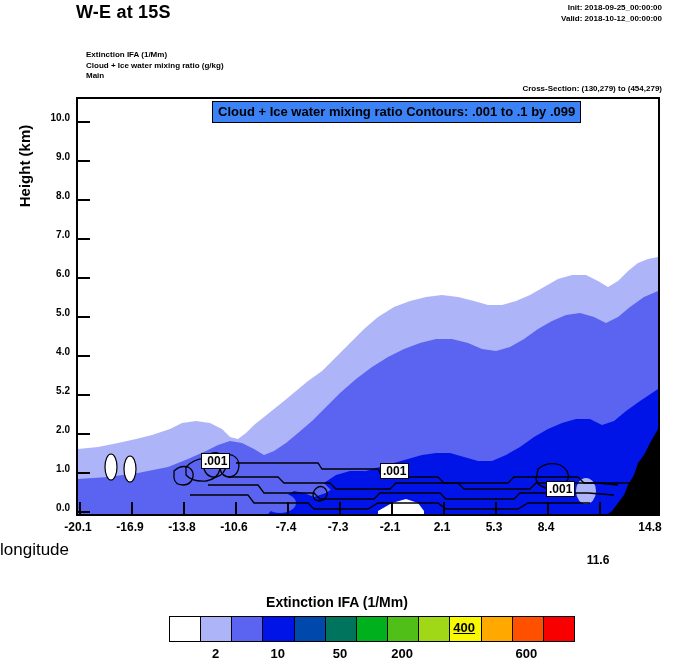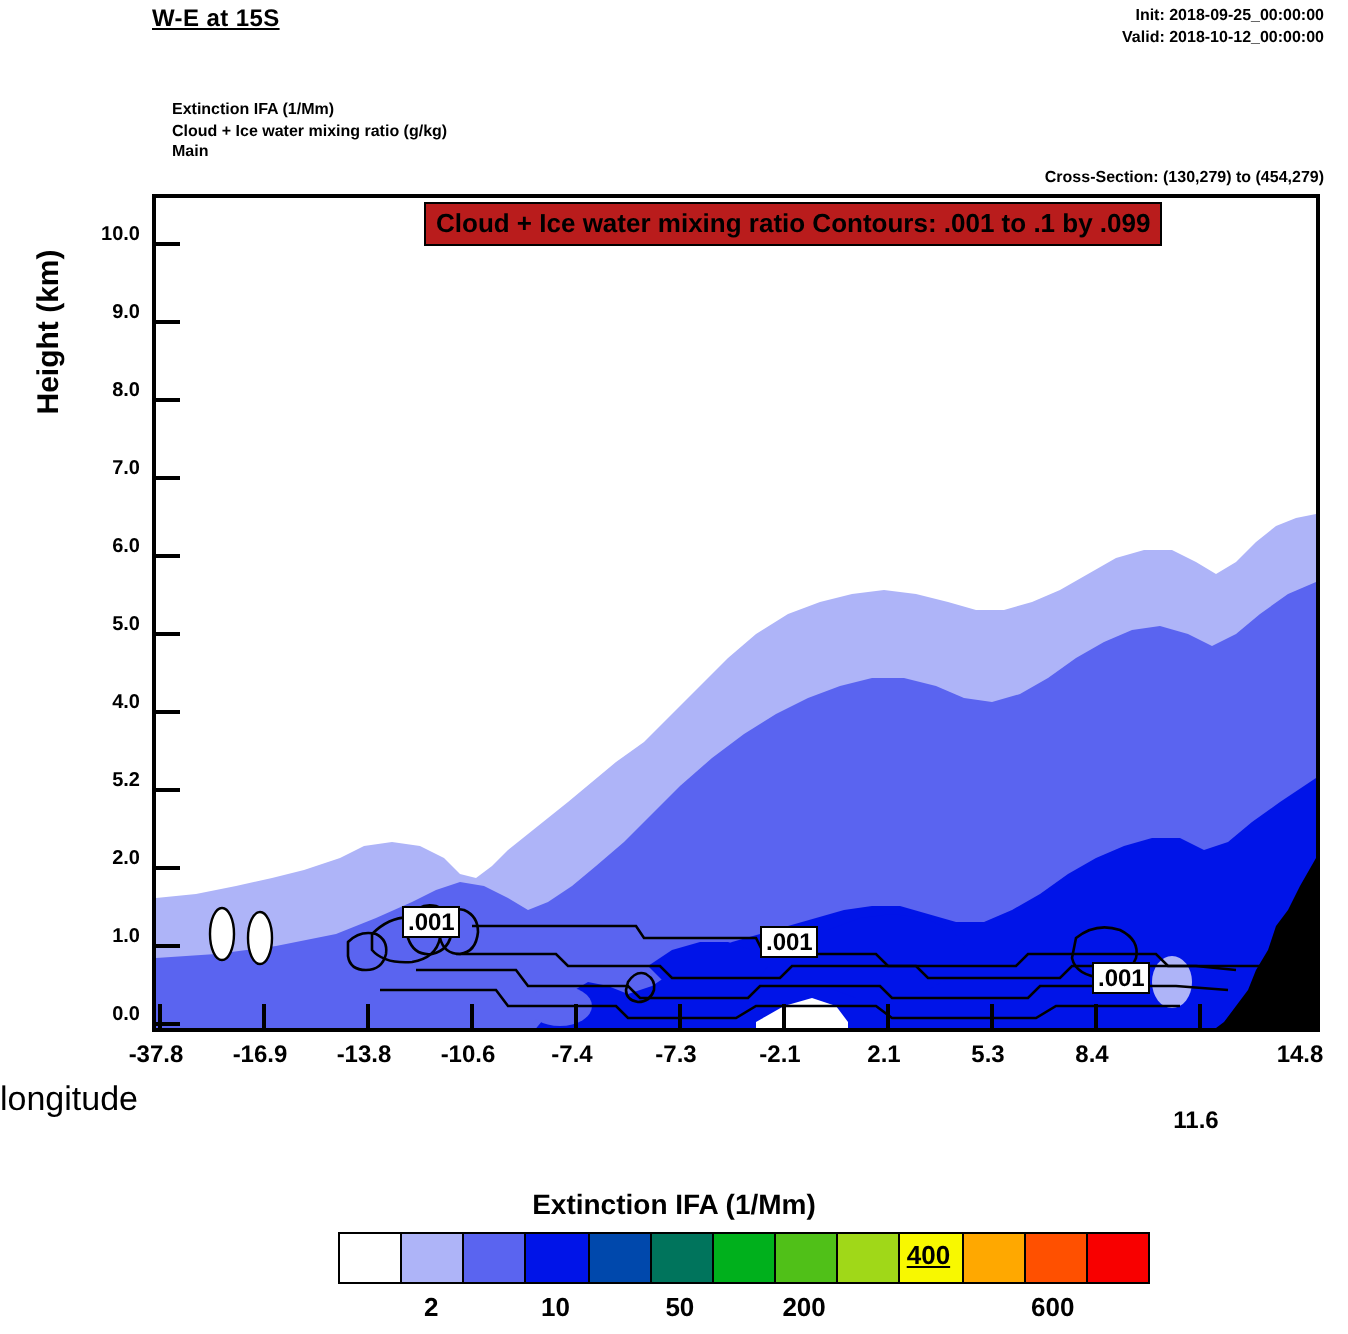--- a/index.html
+++ b/index.html
@@ -8,21 +8,21 @@
     background:#ffffff;
     font-family:"Liberation Sans", sans-serif;
     color:#000000;
     overflow:hidden;
     position:relative;
   }
   .abs{position:absolute;}
   
   #page-title{
     left:76px;top:2px;
-    font-size:12px;font-weight:bold;letter-spacing:.2px;text-decoration:underline;
+    font-size:18px;font-weight:bold;letter-spacing:.2px;
   }
   #init-line,#valid-line{
     right:12px;
     font-size:8px;font-weight:bold;text-align:right;white-space:nowrap;
   }
   #init-line{top:3px;}
   #valid-line{top:14px;}
   #subtitle-block{
     left:86px;top:50px;
     font-size:8px;font-weight:bold;line-height:10.5px;white-space:nowrap;
@@ -34,21 +34,21 @@
   
   #plot-frame{
     left:76px;top:97px;width:584px;height:419px;
     border:2px solid #000;box-sizing:border-box;
     background:#ffffff;
   }
   #plot-svg{position:absolute;left:0;top:0;}
   
   #contour-title-box{
     position:absolute;left:134px;top:2px;
-    border:1.5px solid #000;background:#b91c1c;
+    border:1.5px solid #000;background:#3b82f6;
     padding:2px 5px 3px 5px;
     font-size:13px;font-weight:bold;white-space:nowrap;
     line-height:15px;
   }
   
   #y-axis-title{
     left:-2px;top:236px;
     width:140px;
     transform:rotate(-90deg);
     transform-origin:left top;
@@ -220,21 +220,21 @@
     <div class="abs ytick-label" style="left: 24px; top: 229px;">7.0</div>
     <div class="abs ytick-label" style="left: 24px; top: 268px;">6.0</div>
     <div class="abs ytick-label" style="left: 24px; top: 307px;">5.0</div>
     <div class="abs ytick-label" style="left: 24px; top: 346px;">4.0</div>
     <div class="abs ytick-label" style="left: 24px; top: 385px;">5.2</div>
     <div class="abs ytick-label" style="left: 24px; top: 424px;">2.0</div>
     <div class="abs ytick-label" style="left: 24px; top: 463px;">1.0</div>
     <div class="abs ytick-label" style="left: 24px; top: 502px;">0.0</div>
   </div>
 <div id="x-tick-labels">
-    <div class="abs xtick-label" style="left: 51px; top: 520px;">-37.8</div>
+    <div class="abs xtick-label" style="left: 51px; top: 520px;">-20.1</div>
     <div class="abs xtick-label" style="left: 103px; top: 520px;">-16.9</div>
     <div class="abs xtick-label" style="left: 155px; top: 520px;">-13.8</div>
     <div class="abs xtick-label" style="left: 207px; top: 520px;">-10.6</div>
     <div class="abs xtick-label" style="left: 259px; top: 520px;">-7.4</div>
     <div class="abs xtick-label" style="left: 311px; top: 520px;">-7.3</div>
     <div class="abs xtick-label" style="left: 363px; top: 520px;">-2.1</div>
     <div class="abs xtick-label" style="left: 415px; top: 520px;">2.1</div>
     <div class="abs xtick-label" style="left: 467px; top: 520px;">5.3</div>
     <div class="abs xtick-label" style="left: 519px; top: 520px;">8.4</div>
     <div class="abs xtick-label" style="left: 571px; top: 520px; margin-top: 33px;">11.6</div>

